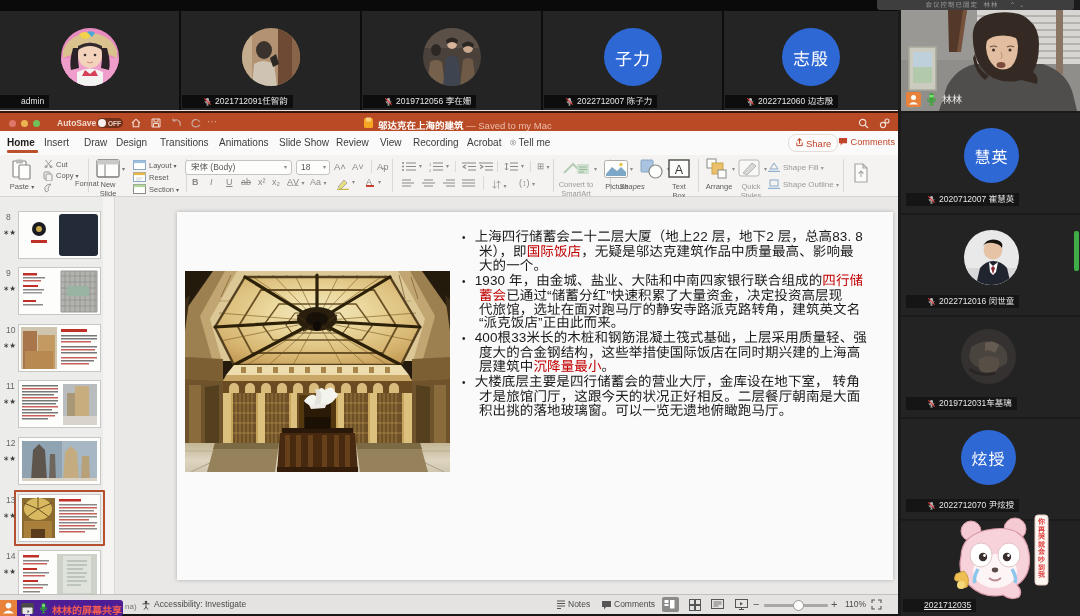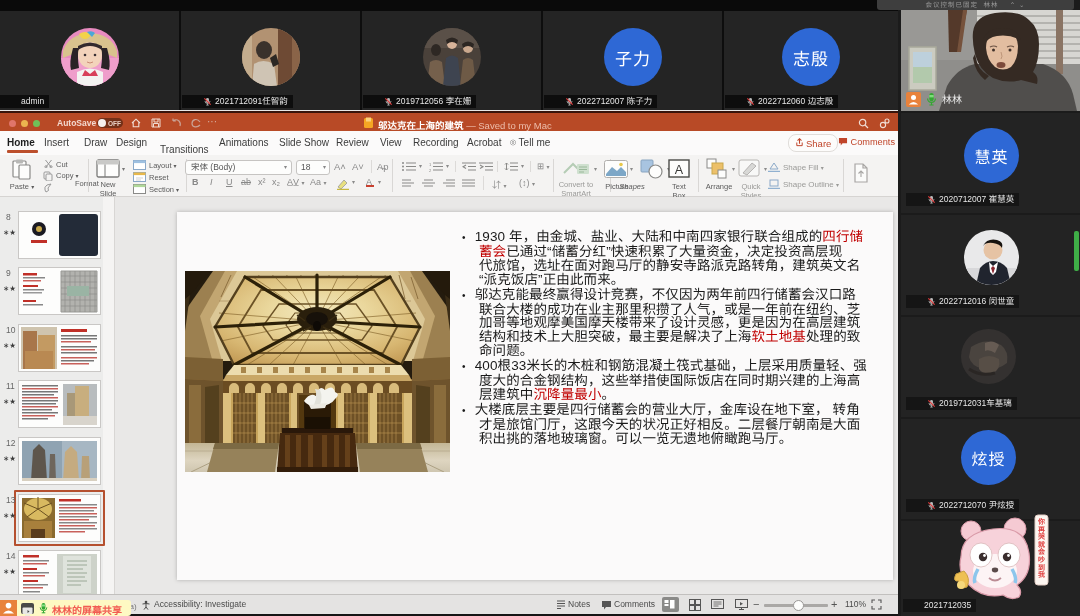--- a/index.html
+++ b/index.html
@@ -173,21 +173,21 @@
           <circle cx="9" cy="4" r="2" stroke="#f0ddd4" stroke-width="1.1" fill="none"></circle>
           <path d="M6.8,6.4 L7.6,5.6" stroke="#f0ddd4" stroke-width="1.1"></path>
         </svg>
     </div>
     <div id="tabrow" class="abs">
       <div class="tb" style="left:7px;font-weight:bold;color:#1d1d1d;">Home</div>
       <div class="abs" style="left:7px;top:19px;width:31px;height:2.5px;background:#bc4f2c;border-radius:1px;"></div>
       <div class="tb" style="left:44px;">Insert</div>
       <div class="tb" style="left:84px;">Draw</div>
       <div class="tb" style="left:116px;">Design</div>
-      <div class="tb" style="left:160px;margin-top:7px;">Transitions</div>
+      <div class="tb" style="left:160px;">Transitions</div>
       <div class="tb" style="left:219px;">Animations</div>
       <div class="tb" style="left:279px;">Slide Show</div>
       <div class="tb" style="left:336px;">Review</div>
       <div class="tb" style="left:380px;">View</div>
       <div class="tb" style="left:413px;">Recording</div>
       <div class="tb" style="left:467px;">Acrobat</div>
       <div class="tb" style="left:510px;">⌾ Tell me</div>
       <div class="abs" style="left:788px;top:3px;width:48px;height:16px;border:1px solid #e0ddda;border-radius:8px;background:#fdfcfb;color:#c0452a;font-size:9.5px;line-height:15px;"><svg width="9" height="9" viewBox="0 0 10 10" style="margin:3px 2px 0 6px;">
             <path d="M5,6.5 L5,1 M2.8,3 L5,0.8 L7.2,3" stroke="#c0452a" stroke-width="1.2" fill="none"></path>
             <path d="M2,5 v3.5 h6 V5" stroke="#c0452a" stroke-width="1.1" fill="none"></path>
@@ -652,22 +652,22 @@
             </g>
             <rect x="92" y="196" width="81" height="5" fill="#331d0a"></rect>
             <rect x="120" y="146" width="25" height="12" fill="#1a1004"></rect>
 
             <path d="M119,130 q6,-9 12,-5 q3,-12 9,-6 q8,-6 10,2 q6,2 0,7 q-4,6 -14,7 q-12,2 -17,-5" fill="#f4f4ef"></path>
             <path d="M129,134 q4,-10 1,-16 l5,1 q3,7 0,15 z" fill="#e2e2da"></path>
             <path d="M124,134 l18,-2 l-2,5 l-14,1 z" fill="#eceae2"></path>
           </svg>
         </div>
         <div id="slidetext" class="abs">
+          <p>上海四行储蓄会二十二层大厦（地上22 层，地下2 层，总高83. 8<br>米），即<span class="r">国际饭店</span>，无疑是邬达克建筑作品中质量最高、影响最<br>大的一个。</p>
           <p>1930 年，由金城、盐业、大陆和中南四家银行联合组成的<span class="r">四行储<br>蓄会</span>已通过“储蓄分红”快速积累了大量资金，决定投资高层现<br>代旅馆，选址在面对跑马厅的静安寺路派克路转角，建筑英文名<br>“派克饭店”正由此而来。</p>
-          <p>邬达克能最终赢得设计竞赛，不仅因为两年前四行储蓄会汉口路<br>联合大楼的成功在业主那里积攒了人气，或是一年前在纽约、芝<br>加哥等地观摩美国摩天楼带来了设计灵感，更是因为在高层建筑<br>结构和技术上大胆突破，最主要是解决了上海<span class="r">软土地基</span>处理的致<br>命问题。</p>
           <p>400根33米长的木桩和钢筋混凝土筏式基础，上层采用质量轻、强<br>度大的合金钢结构，这些举措使国际饭店在同时期兴建的上海高<br>层建筑中<span class="r">沉降量最小</span>。</p>
           <p>大楼底层主要是四行储蓄会的营业大厅，金库设在地下室， 转角<br>才是旅馆门厅，这跟今天的状况正好相反。二层餐厅朝南是大面<br>积出挑的落地玻璃窗。可以一览无遗地俯瞰跑马厅。</p>
         </div>
       </div>
     </div>
     <div id="statusbar" class="abs">
       <svg class="abs" style="left:141px;top:5px;" width="10" height="10" viewBox="0 0 10 10">
           <circle cx="5" cy="2" r="1.3" fill="#4a4a4a"></circle>
           <path d="M1.5,4 Q5,3 8.5,4 M5,4 L5,7 M5,7 L3,9.6 M5,7 L7,9.6" stroke="#4a4a4a" stroke-width="1" fill="none"></path>
         </svg>
@@ -713,21 +713,21 @@
         </svg>
     </div>
   </div>
 
   <div class="abs" style="left:0;top:600px;width:17px;height:16px;background:#e8823b;z-index:40;">
     <svg width="17" height="16" viewBox="0 0 17 16">
         <circle cx="8.5" cy="5.6" r="2.8" fill="#fff"></circle>
         <path d="M3,13.5 q5.5,-6 11,0 z" fill="#fff"></path>
       </svg>
   </div>
-  <div class="abs" style="left:17px;top:600px;width:106px;height:16px;background:#fef9c3;border-radius:0 3px 3px 0;z-index:40;padding-left:8px;">
+  <div class="abs" style="left:17px;top:600px;width:106px;height:16px;background:#4c1d95;border-radius:0 3px 3px 0;z-index:40;">
     <div class="abs" style="left:4px;top:2.5px;width:13px;height:11px;background:#4a4a48;border-radius:2px;">
       <svg width="13" height="11" viewBox="0 0 13 11">
           <rect x="1.5" y="1.5" width="10" height="6.5" rx="1" fill="#e8e8e6"></rect>
           <path d="M6.5,4 l2,1.5 l-2,1.5 z" fill="#4a4a48"></path>
           <rect x="4" y="8.6" width="5" height="1.2" fill="#e8e8e6"></rect>
         </svg>
     </div>
     <svg class="abs" style="left:21px;top:2px;" width="11" height="12" viewBox="0 0 11 12">
         <path d="M5.5,1 a1.9,1.9 0 0,1 1.9,1.9 l0,2.9 a1.9,1.9 0 0,1 -3.8,0 l0,-2.9 A1.9,1.9 0 0,1 5.5,1 z" fill="#2fa832"></path>
         <path d="M2.2,5.4 a3.3,3.3 0 0,0 6.6,0 M5.5,8.7 L5.5,10.8 M3.7,10.8 L7.3,10.8" stroke="#2fa832" stroke-width="1" fill="none"></path>
@@ -857,17 +857,17 @@
           <text x="88.5" y="11.0" font-size="7" fill="#e04040" text-anchor="middle" font-weight="bold">你</text>
             <text x="88.5" y="18.6" font-size="7" fill="#e04040" text-anchor="middle" font-weight="bold">再</text>
             <text x="88.5" y="26.2" font-size="7" fill="#e04040" text-anchor="middle" font-weight="bold">哭</text>
             <text x="88.5" y="33.8" font-size="7" fill="#e04040" text-anchor="middle" font-weight="bold">就</text>
             <text x="88.5" y="41.4" font-size="7" fill="#e04040" text-anchor="middle" font-weight="bold">会</text>
             <text x="88.5" y="49.0" font-size="7" fill="#e04040" text-anchor="middle" font-weight="bold">吵</text>
             <text x="88.5" y="56.6" font-size="7" fill="#e04040" text-anchor="middle" font-weight="bold">到</text>
             <text x="88.5" y="64.2" font-size="7" fill="#e04040" text-anchor="middle" font-weight="bold">我</text>
         </svg>
       </div>
-      <div class="nlabel" style="left:2px;bottom:4px;background:rgba(20,20,20,.9);">2021712035</div>
+      <div class="nlabel" style="left:2px;bottom:4px;background:rgba(20,20,20,.9);text-decoration:underline;">2021712035</div>
     </div>
     </div>
   <div id="bottomedge" class="abs"></div>
 </div>
 
 </body></html>

